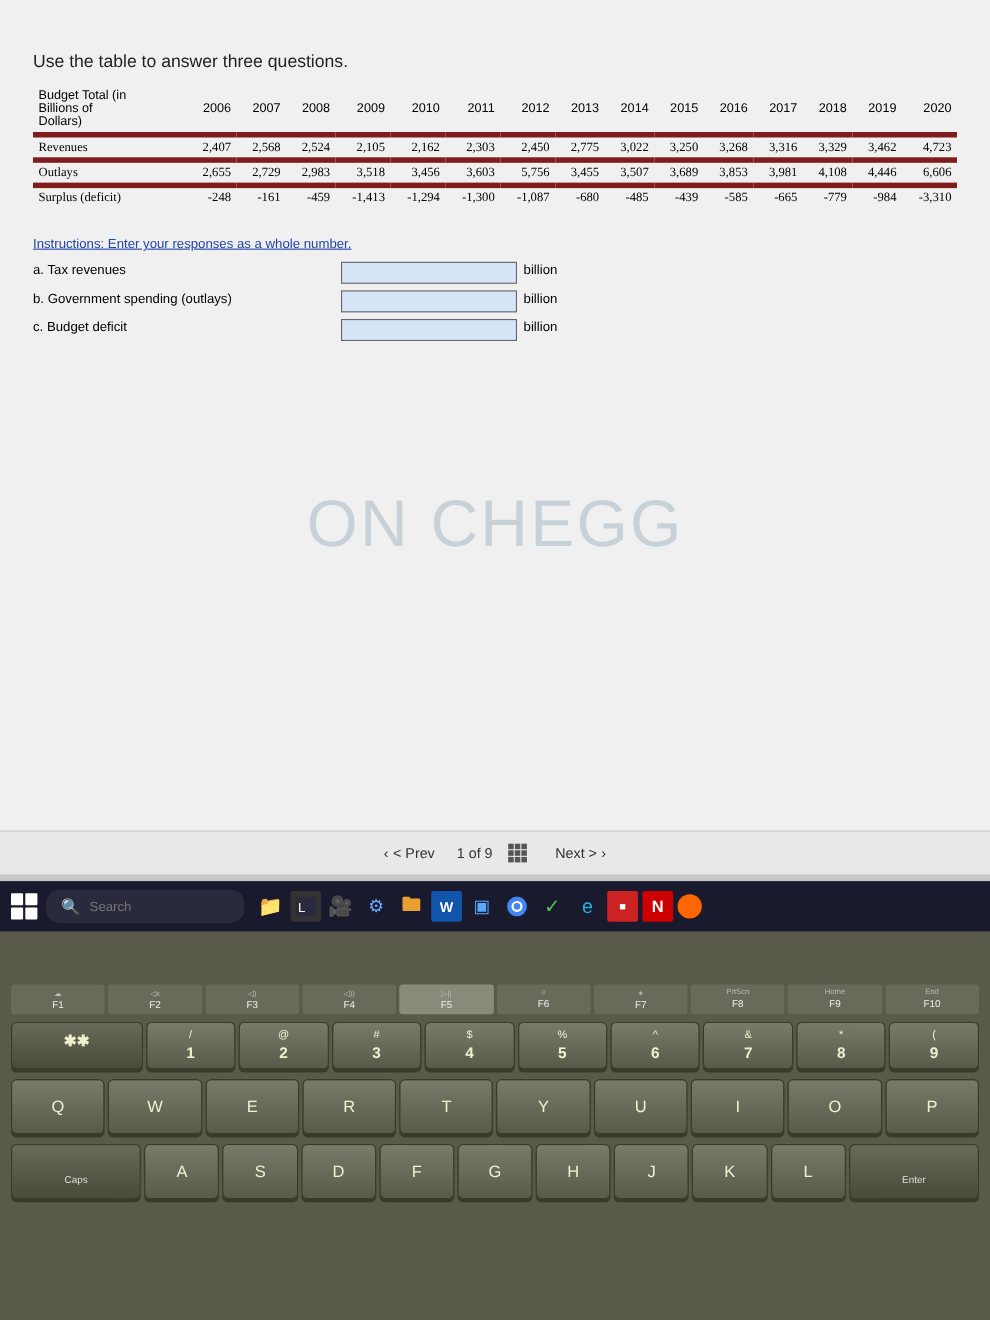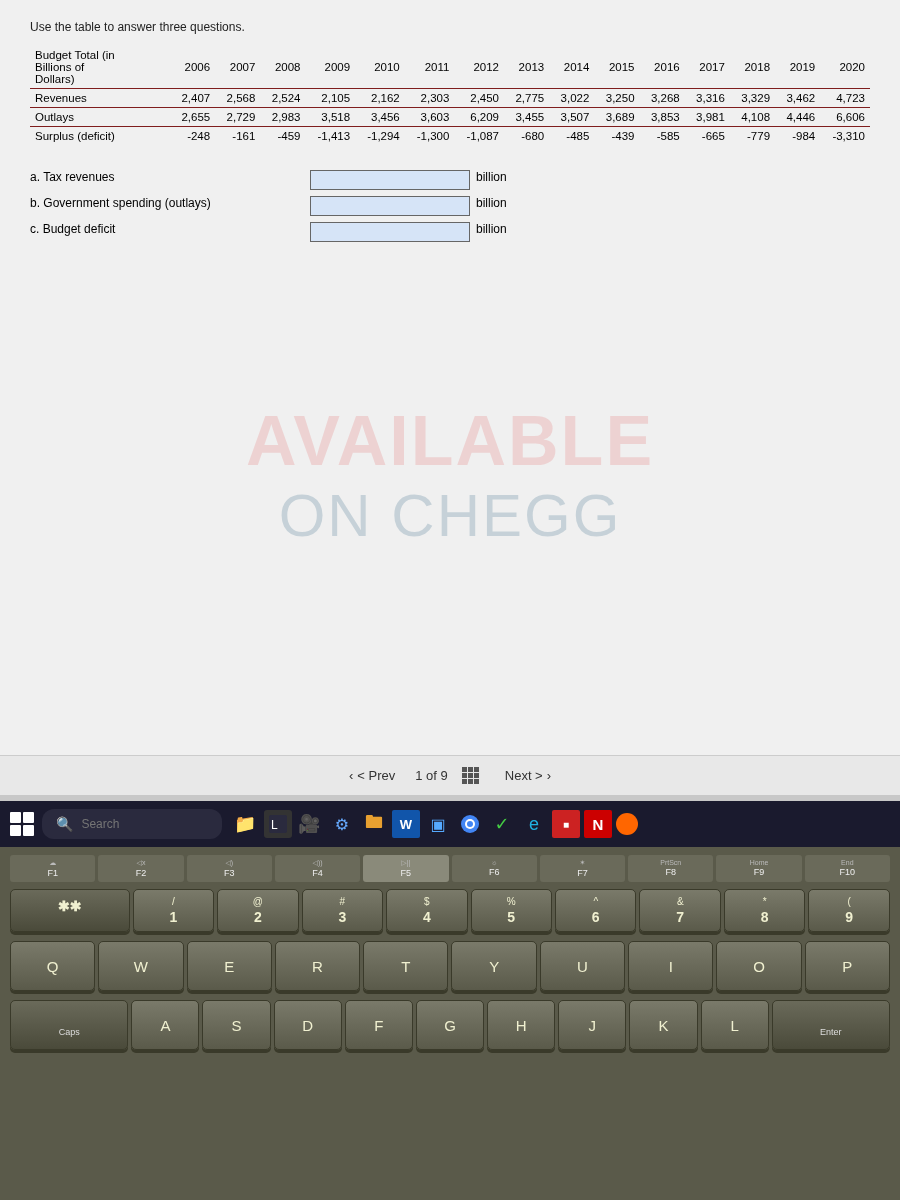--- a/index.html
+++ b/index.html
@@ -15,23 +15,24 @@
     
     .content-area {
       background: #f0f0f0;
       width: 900px;
       height: 790px;
       position: relative;
       padding: 20px 30px;
     }
 
     .question-header {
-      font-size: 12px;
+      font-size: 16px;
       color: #222;
       margin-bottom: 12px;
+      margin-top: 28px;
     }
 
     
     .budget-table {
       width: 100%;
       border-collapse: collapse;
       font-size: 11.5px;
       margin-bottom: 25px;
     }
 
@@ -45,21 +46,22 @@
       text-align: left;
       width: 140px;
     }
 
     .budget-table thead tr:first-child th {
       font-weight: normal;
       font-size: 11.5px;
     }
 
     .budget-table tbody tr td {
-      border-top: 1px solid #7f1d1d;
+      border-top: 5px solid #7f1d1d;
+      font-family: Liberation Serif, serif;
     }
 
     
     .question-section {
       margin-top: 20px;
       font-size: 13px;
     }
 
     .question-section .q-title {
       font-size: 13px;
@@ -253,20 +255,21 @@
       width: 900px;
       height: 350px;
       background: #5a5a4a;
     }
 
     .fn-row {
       display: flex;
       padding: 8px 10px 4px;
       gap: 3px;
       justify-content: center;
+      margin-top: 40px;
     }
 
     .fn-key {
       background: #6a6a5a;
       border-radius: 3px;
       padding: 4px 6px;
       font-size: 8px;
       color: #ddd;
       text-align: center;
       min-width: 50px;
@@ -390,21 +393,21 @@
             <td>4,723</td>
           </tr>
           <tr>
             <td>Outlays</td>
             <td>2,655</td>
             <td>2,729</td>
             <td>2,983</td>
             <td>3,518</td>
             <td>3,456</td>
             <td>3,603</td>
-            <td>6,209</td>
+            <td>5,756</td>
             <td>3,455</td>
             <td>3,507</td>
             <td>3,689</td>
             <td>3,853</td>
             <td>3,981</td>
             <td>4,108</td>
             <td>4,446</td>
             <td>6,606</td>
           </tr>
           <tr>
@@ -423,41 +426,41 @@
             <td>-665</td>
             <td>-779</td>
             <td>-984</td>
             <td>-3,310</td>
           </tr>
         </tbody>
       </table>
     </div>
 
     <div class="question-section">
+      <p class="instructions">Instructions: Enter your responses as a whole number.</p>
 
       <div class="answer-row">
         <span class="answer-label">a. Tax revenues</span>
         <input class="answer-input" type="text" value="" style="">
         <span class="answer-unit">billion</span>
       </div>
       <div class="answer-row">
         <span class="answer-label">b. Government spending (outlays)</span>
         <input class="answer-input" type="text" value="" style="">
         <span class="answer-unit">billion</span>
       </div>
       <div class="answer-row">
         <span class="answer-label">c. Budget deficit</span>
         <input class="answer-input" type="text" value="" style="">
         <span class="answer-unit">billion</span>
       </div>
     </div>
   </div>
 
   <div class="watermark">
-    <div class="watermark-line2">AVAILABLE</div>
     <div class="watermark-line3">ON CHEGG</div>
   </div>
 </div>
 
 <div class="nav-bar" style="position:absolute; bottom:405px; width:900px; height:40px;">
   <span class="prev-btn">
     <span>‹</span>
     <span>&lt; Prev</span>
   </span>
   <span class="page-info">

